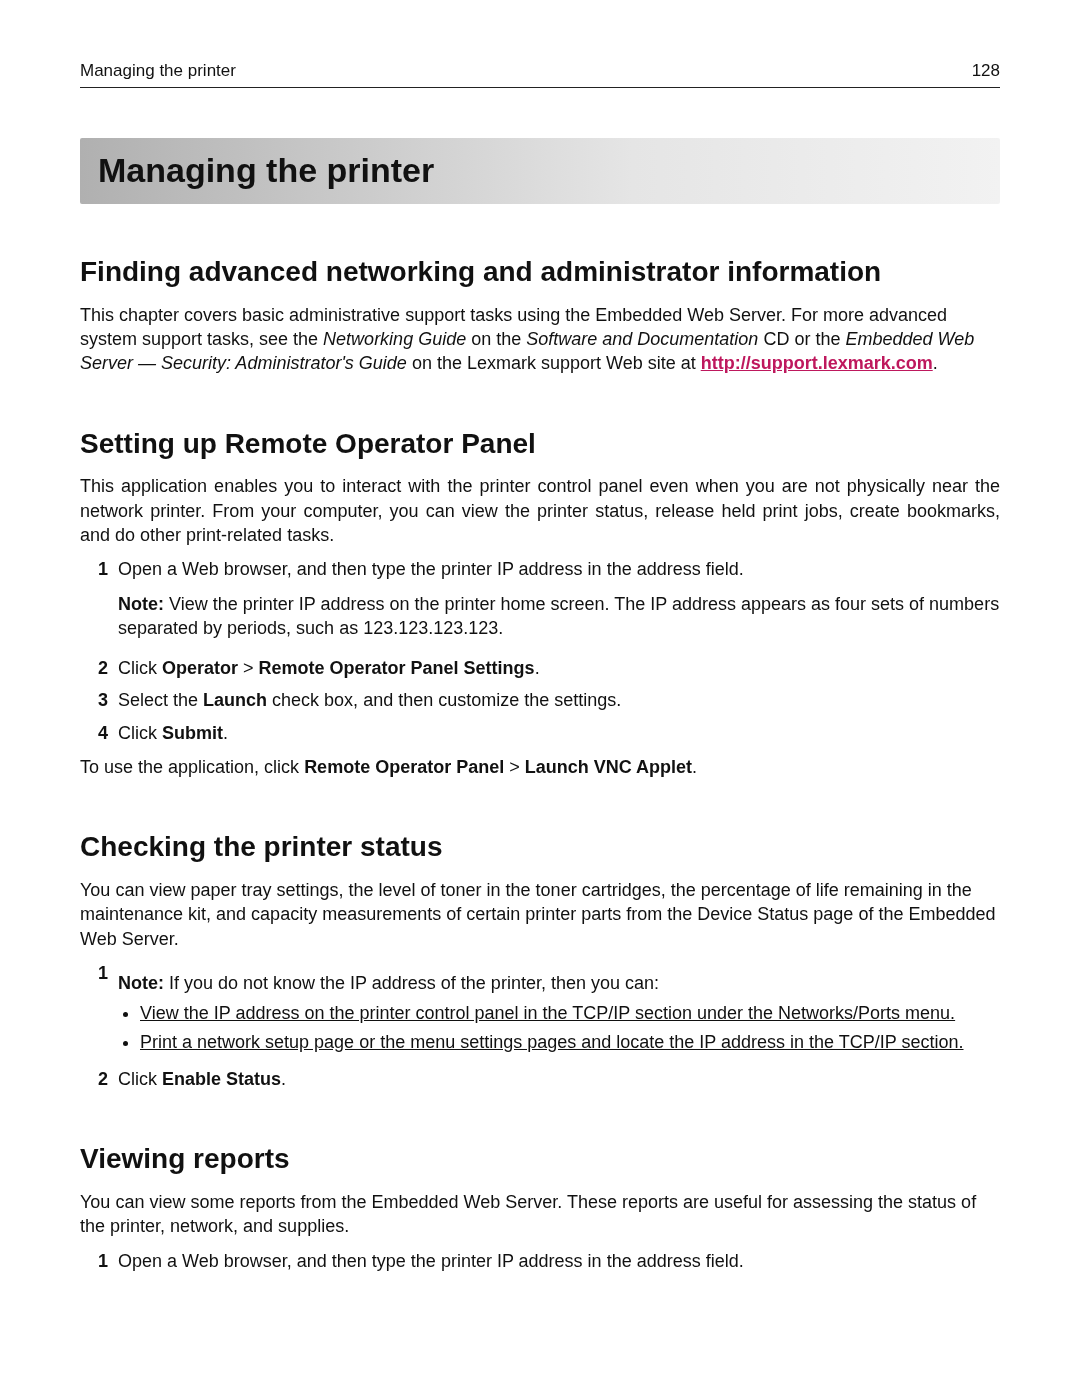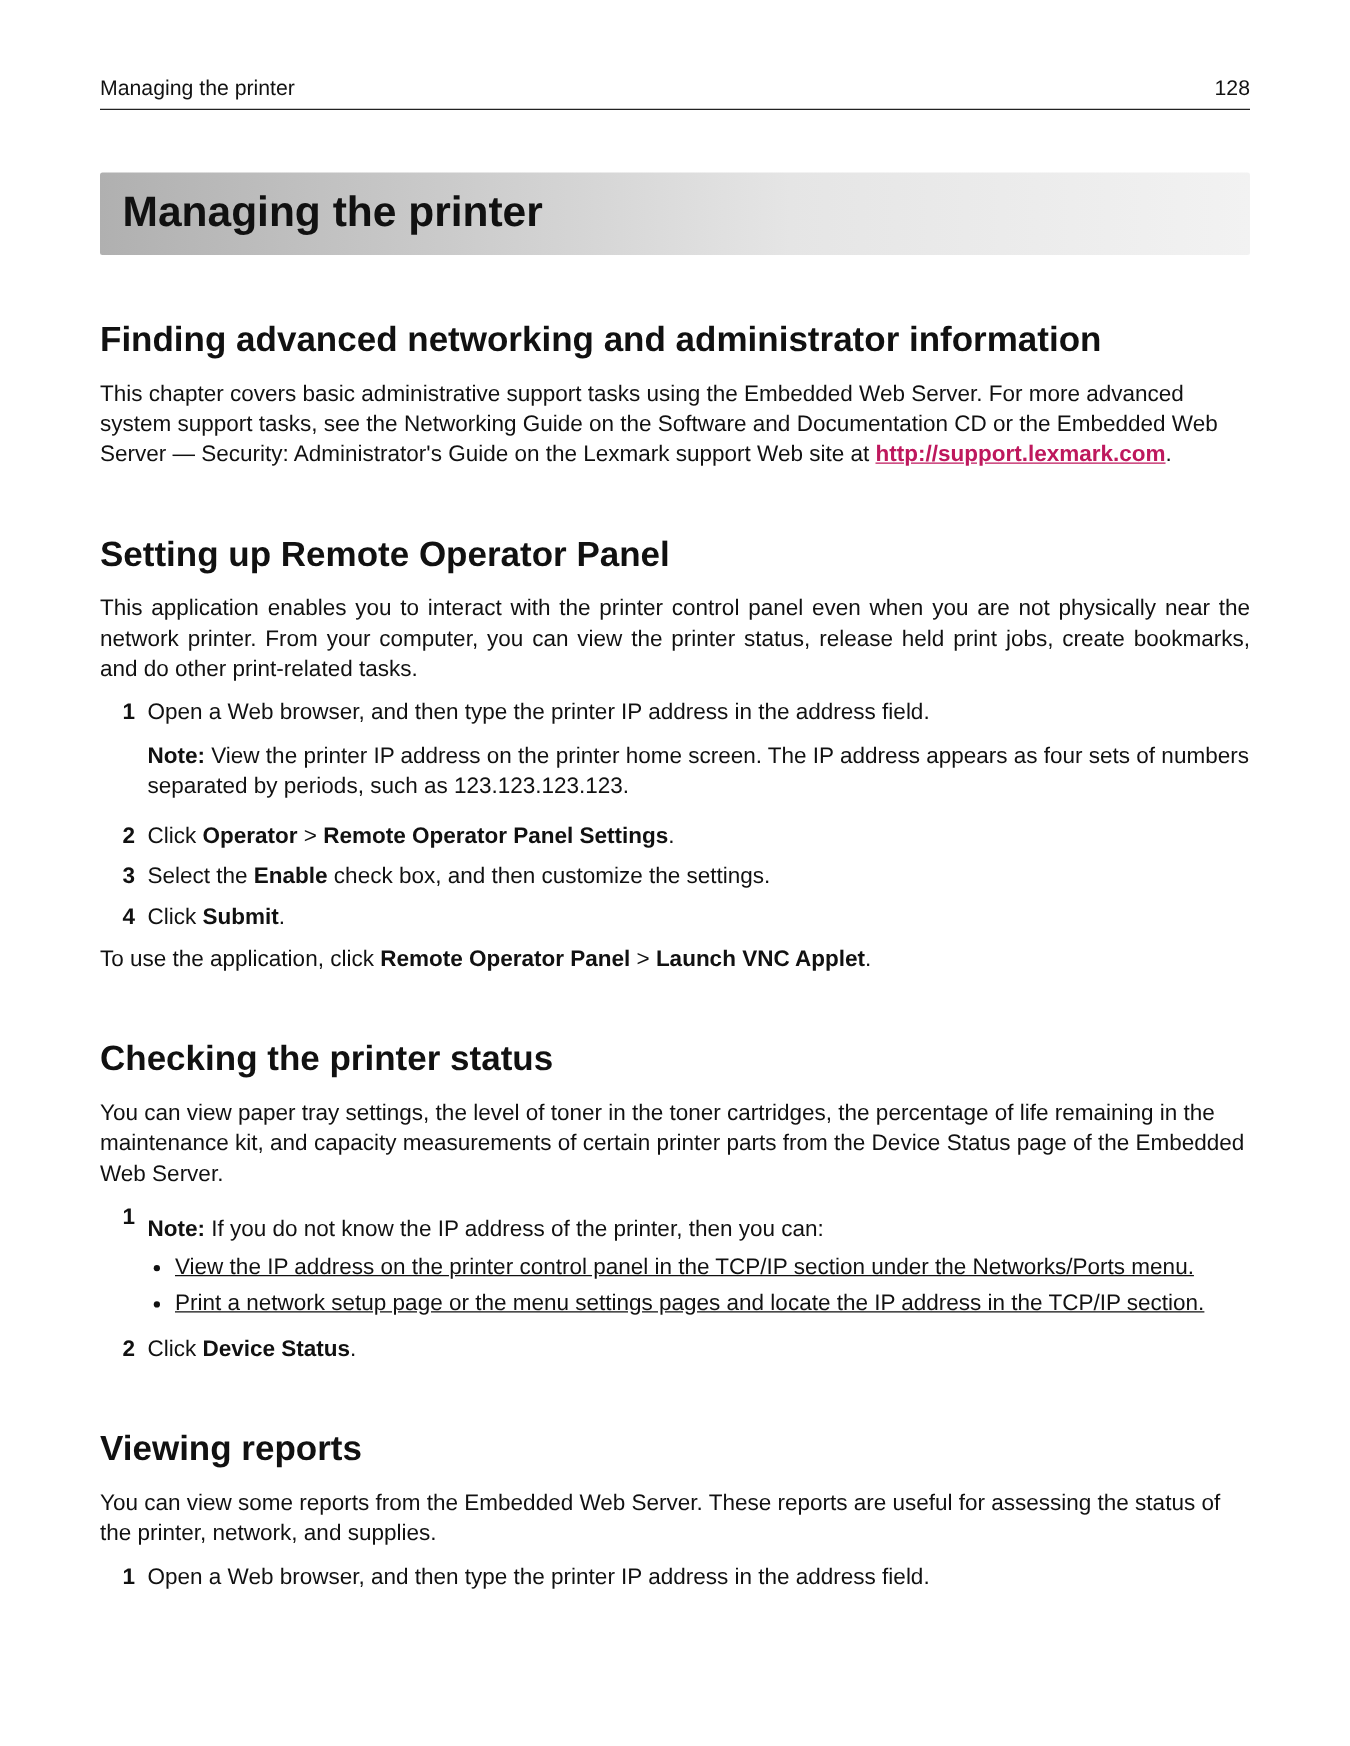--- a/index.html
+++ b/index.html
@@ -30,21 +30,21 @@
     font-weight: 700;
     margin-bottom: 40px;
     border-radius: 2px;
   }
   h2.section {
     font-size: 28px;
     font-weight: 700;
     margin: 49px 0 12px 0;
   }
   p { margin: 8px 0; }
-  .italic { }
+  .italic { font-style: italic; }
   a.doc-link { color: #be185d; text-decoration: underline; }
   ol.steps {
     list-style: none;
     padding: 0;
     margin: 10px 0;
   }
   ol.steps > li {
     display: flex;
     margin: 8px 0;
   }
@@ -98,21 +98,21 @@
   </li>
   <li>
     <span class="num">2</span>
     <div class="body">
       <span>Click </span><b>Operator</b><span> &gt; </span><b>Remote Operator Panel Settings</b><span>.</span>
     </div>
   </li>
   <li>
     <span class="num">3</span>
     <div class="body">
-      <span>Select the </span><b>Enable</b><span> check box, and then customize the settings.</span>
+      <span>Select the </span><b>Launch</b><span> check box, and then customize the settings.</span>
     </div>
   </li>
   <li>
     <span class="num">4</span>
     <div class="body">
       <span>Click </span><b>Submit</b><span>.</span>
     </div>
   </li>
 </ol>
 <p>
@@ -130,21 +130,21 @@
       </div>
       <ul class="bullets">
         <li>View the IP address on the printer control panel in the TCP/IP section under the Networks/Ports menu.</li>
         <li>Print a network setup page or the menu settings pages and locate the IP address in the TCP/IP section.</li>
       </ul>
     </div>
   </li>
   <li>
     <span class="num">2</span>
     <div class="body">
-      <span>Click </span><b>Device Status</b><span>.</span>
+      <span>Click </span><b>Enable Status</b><span>.</span>
     </div>
   </li>
 </ol>
 
 <h2 class="section">Viewing reports</h2>
 <p>You can view some reports from the Embedded Web Server. These reports are useful for assessing the status of the printer, network, and supplies.</p>
 <ol class="steps">
   <li>
     <span class="num">1</span>
     <div class="body"><span>Open a Web browser, and then type the printer IP address in the address field.</span></div>

